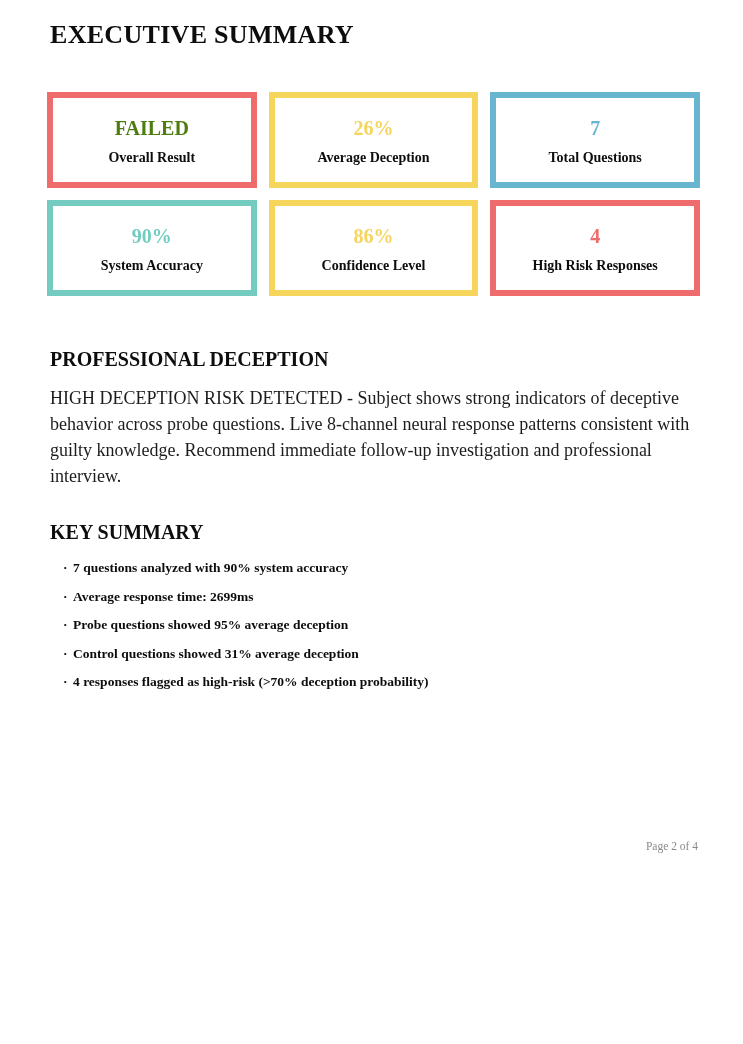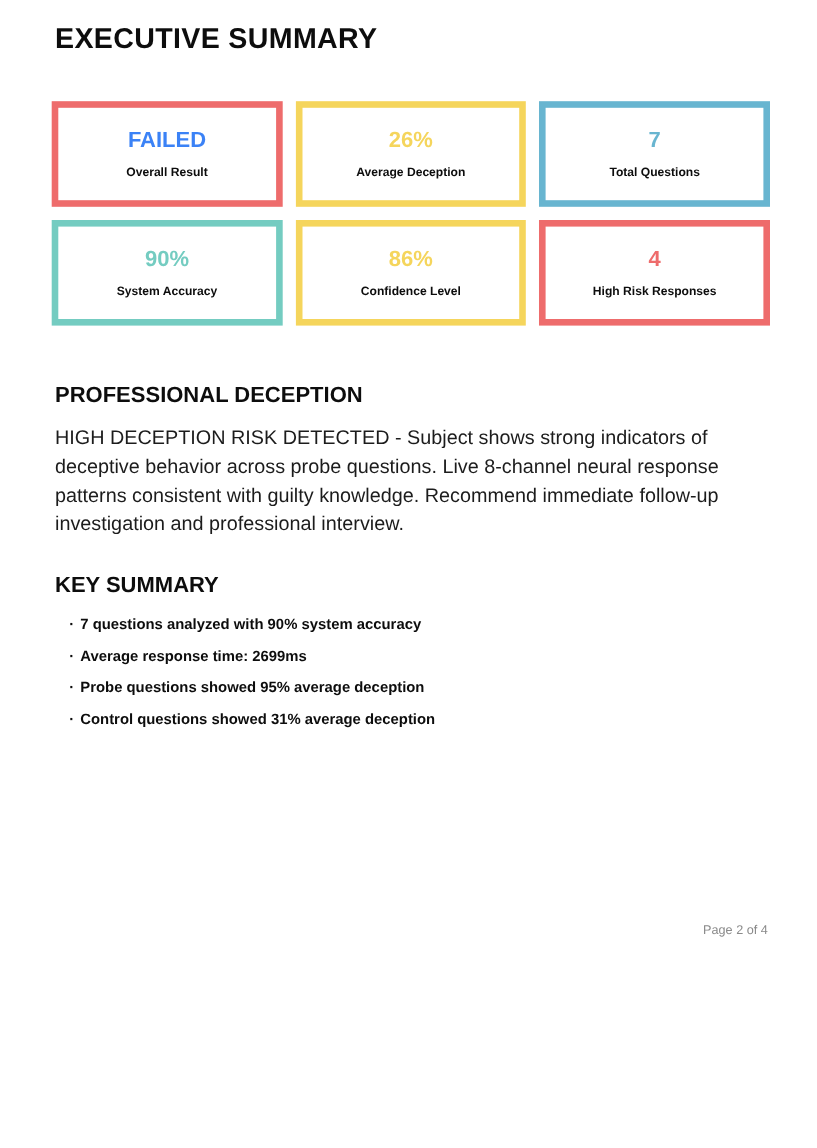--- a/index.html
+++ b/index.html
@@ -5,21 +5,21 @@
   html, body {
     margin: 0;
     padding: 0;
     background: #ffffff;
   }
   .page {
     position: relative;
     width: 743px;
     height: 868px;
     background: #ffffff;
-    font-family: Liberation Sans, sans-serif;
+    font-family: Liberation Serif, serif;
     color: #111111;
     overflow: hidden;
   }
   .page-title {
     margin: 20px 50px 0 50px;
     font-size: 26px;
     line-height: 30px;
     font-weight: bold;
     letter-spacing: 0.3px;
     color: #0d0d0d;
@@ -42,21 +42,21 @@
     justify-content: center;
     text-align: center;
   }
   .stat-card .value {
     font-size: 20px;
     line-height: 24px;
     font-weight: bold;
   }
   .stat-card .label {
     margin-top: 10px;
-    font-size: 11px;
+    font-size: 14px;
     line-height: 15px;
     font-weight: bold;
     color: #0d0d0d;
   }
   .section-heading {
     margin: 51px 50px 0 50px;
     font-size: 20px;
     line-height: 24px;
     font-weight: bold;
     color: #0d0d0d;
@@ -103,21 +103,21 @@
 </style>
 </head>
 <body>
 
 <div class="page">
 
   <h1 class="page-title">EXECUTIVE SUMMARY</h1>
 
   <div class="cards-grid">
     <div class="stat-card" style="border-color: rgb(238, 108, 108);">
-      <div class="value" style="color: #3b82f6;">FAILED</div>
+      <div class="value" style="color: #4d7c0f;">FAILED</div>
       <div class="label">Overall Result</div>
     </div>
     <div class="stat-card" style="border-color: rgb(245, 213, 92);">
       <div class="value" style="color: rgb(245, 213, 92);">26%</div>
       <div class="label">Average Deception</div>
     </div>
     <div class="stat-card" style="border-color: rgb(104, 181, 208);">
       <div class="value" style="color: rgb(104, 181, 208);">7</div>
       <div class="label">Total Questions</div>
     </div>
@@ -137,17 +137,18 @@
 
   <h2 class="section-heading">PROFESSIONAL DECEPTION</h2>
   <p class="assessment-body">HIGH DECEPTION RISK DETECTED - Subject shows strong indicators of deceptive behavior across probe questions. Live 8-channel neural response patterns consistent with guilty knowledge. Recommend immediate follow-up investigation and professional interview.</p>
 
   <h2 class="section-heading findings">KEY SUMMARY</h2>
   <ul class="findings-list">
     <li>7 questions analyzed with 90% system accuracy</li>
     <li>Average response time: 2699ms</li>
     <li>Probe questions showed 95% average deception</li>
     <li>Control questions showed 31% average deception</li>
+    <li>4 responses flagged as high-risk (&gt;70% deception probability)</li>
   </ul>
 
   <div class="page-footer">Page 2 of 4</div>
 
 </div>
 
 </body></html>

